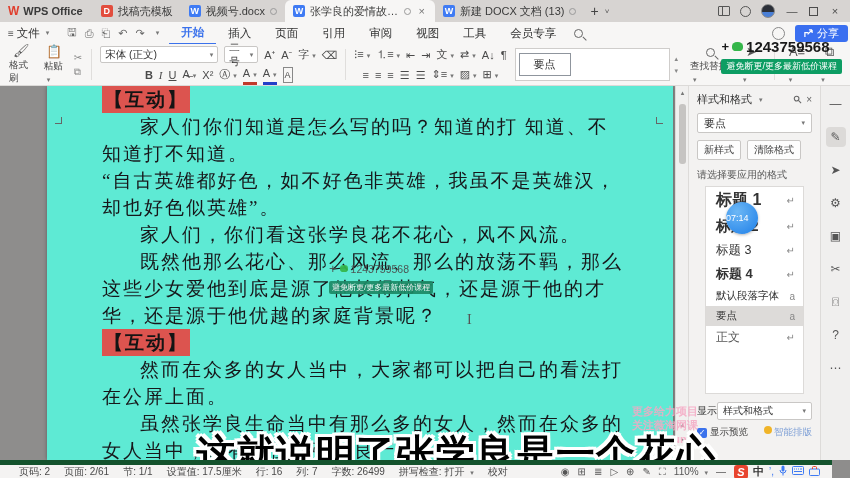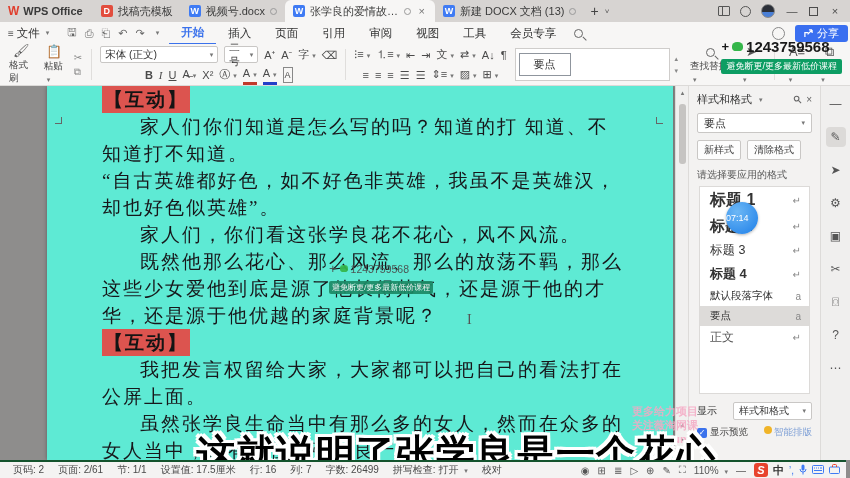--- a/index.html
+++ b/index.html
@@ -95,31 +95,31 @@
   
   .panel { position:absolute; top:86px; right:30px; width:132px; bottom:18px; background:#f3f2f1; border-left:1px solid #dddbd9; font-size:11px; color:#333; z-index:10; }
   .panel-head { display:flex; align-items:center; padding:6px 8px 4px; gap:4px; }
   .panel-title { font-size:11px; color:#333; }
   .panel-head .grow { flex:1; }
   .pinic, .panel-x { color:#666; font-size:10px; }
   .pcombo { margin:2px 8px; background:#fff; border:1px solid #c9c7c5; border-radius:2px; height:20px; display:flex; align-items:center; justify-content:space-between; padding:0 6px; }
   .pbtns { display:flex; gap:6px; margin:7px 8px 0; }
   .pbtn { background:#fdfdfd; border:1px solid #c9c7c5; border-radius:2px; font-size:10px; padding:2px 6px; color:#444; }
   .phint { margin:8px 8px 4px; font-size:10px; color:#555; }
-  .stylelist { background:#fff; border:1px solid #dcdad8; margin:0 10px; height:208px; overflow:hidden; }
+  .stylelist { background:#fff; border:1px solid #dcdad8; margin:0 16px; height:208px; overflow:hidden; }
   .srow { display:flex; align-items:center; justify-content:space-between; padding:3px 8px 3px 10px; }
   .srow .mk { color:#888; font-size:10px; }
   .srow.h1 .lbl { font-size:16px; font-weight:bold; }
   .srow.h2 .lbl { font-size:15px; font-weight:bold; }
   .srow.h3 .lbl { font-size:12.5px; }
   .srow.h4 .lbl { font-size:13px; font-weight:bold; }
   .srow.small .lbl { font-size:10.5px; }
   .srow.sel { background:#dddbd9; }
   .srow.body .lbl { font-family:"Liberation Serif",serif; font-size:12px; color:#555; }
-  .showrow { display:flex; align-items:center; gap:16px; margin:8px 8px 0; font-size:10px; }
+  .showrow { display:flex; align-items:center; gap:0; margin:8px 8px 0; font-size:10px; }
   .showcombo { flex:1; background:#fff; border:1px solid #c9c7c5; border-radius:2px; height:18px; display:flex; align-items:center; justify-content:space-between; padding:0 5px; }
   .prevrow { display:flex; align-items:center; justify-content:space-between; margin:6px 8px 0; font-size:9.5px; }
   .cb { width:10px; height:10px; background:#3b72ec; border-radius:2px; color:#fff; font-size:8px; line-height:10px; text-align:center; display:inline-block; }
   .prevlab { color:#444; display:flex; gap:3px; align-items:center; }
   .smartlab { color:#7d9fd6; display:flex; gap:2px; align-items:flex-start; }
   .bulb { width:8px; height:8px; background:#f0b428; border-radius:50%; display:inline-block; }
   .timer { position:absolute; top:116px; right:62px; width:32px; height:32px; border-radius:50%; background:radial-gradient(circle at 35% 30%,#6cb7f5,#1e7fe8); color:#fff; font-size:9px; display:flex; align-items:center; justify-content:flex-start; z-index:20; box-shadow:0 1px 3px rgba(0,0,0,.3); }
 
   
   .strip { position:absolute; top:86px; right:0; width:30px; bottom:18px; background:#f0efee; border-left:1px solid #dddbd9; display:flex; flex-direction:column; align-items:center; padding-top:8px; gap:13px; color:#555; font-size:12px; z-index:10; }
@@ -127,21 +127,21 @@
   .strip .sit.active { background:#dcdad8; border-radius:4px; }
 
   
   .wm-pink { position:absolute; right:152px; bottom:18px; z-index:35; text-align:center; color:#f5a9c4; font-weight:bold; font-size:11px; line-height:14px; opacity:.85; }
 
   
   .subtitle { position:absolute; top:427px; left:196px; z-index:40; font-size:39px; font-weight:bold; letter-spacing:1px; color:#000; white-space:nowrap;
     text-shadow:-3px -3px 0 #fff,3px -3px 0 #fff,-3px 3px 0 #fff,3px 3px 0 #fff,0 -3px 0 #fff,0 3px 0 #fff,-3px 0 0 #fff,3px 0 0 #fff; }
 
   
-  .statusbar { position:absolute; bottom:0; left:0; right:4px; height:18px; background:#f4f3f2; border-top:2px solid #14532d; display:flex; align-items:center; font-size:10px; color:#4a4a4a; z-index:60; padding:0 6px; }
+  .statusbar { position:absolute; bottom:0; left:0; right:18px; height:18px; background:#f4f3f2; border-top:5px solid #14532d; display:flex; align-items:center; font-size:10px; color:#4a4a4a; z-index:60; padding:0 12px; }
   .stitem { padding:0 7px; white-space:nowrap; }
   .status-right { margin-left:auto; display:flex; align-items:center; gap:8px; color:#555; }
   .status-right .vico { font-size:10px; }
   .zoomlbl { font-size:10px; }
   .ime { display:flex; align-items:center; gap:5px; }
   .ime-s { width:14px; height:14px; background:#e8442e; border-radius:3px; color:#fff; font-weight:bold; font-size:11px; text-align:center; line-height:14px; font-style:italic; }
   .ime-cn { font-size:11px; color:#333; font-weight:bold; }
   .ime-b { color:#3f7bf4; font-size:10px; }
 </style>
 </head>
@@ -330,21 +330,21 @@
   <div class="page">
     <span class="cropmark l"></span>
     <span class="cropmark r"></span>
     <div class="doc-text">
       <p><span class="tagred">【互动】</span></p>
       <p class="ind">家人们你们知道是怎么写的吗？知道的打 知道、不知道打不知道。</p>
       <p>“自古英雄都好色，如不好色非英雄，我虽不是英雄汉，却也好色似英雄”。</p>
       <p class="ind">家人们，你们看这张学良花不花心，风不风流。</p>
       <p class="ind">既然他那么花心、那么风流、那么的放荡不羁，那么这些少女爱他到底是源了他长得帅气，还是源于他的才华，还是源于他优越的家庭背景呢？</p>
       <p><span class="tagred">【互动】</span></p>
-      <p class="ind">我把发言权留给大家，大家都可以把自己的看法打在公屏上面。</p>
+      <p class="ind">然而在众多的女人当中，大家都可以把自己的看法打在公屏上面。</p>
       <p class="ind">虽然张学良生命当中有那么多的女人，然而在众多的女人当中，只有一位让张学良产生了</p>
 
     </div>
     <span class="ibeam">I</span>
     <div class="wm-doc">
       <div class="wm-id">
         <span class="wm-plus">+</span>
         <span class="wechat-dot"></span>
         <span>1243759568</span>
       </div>

